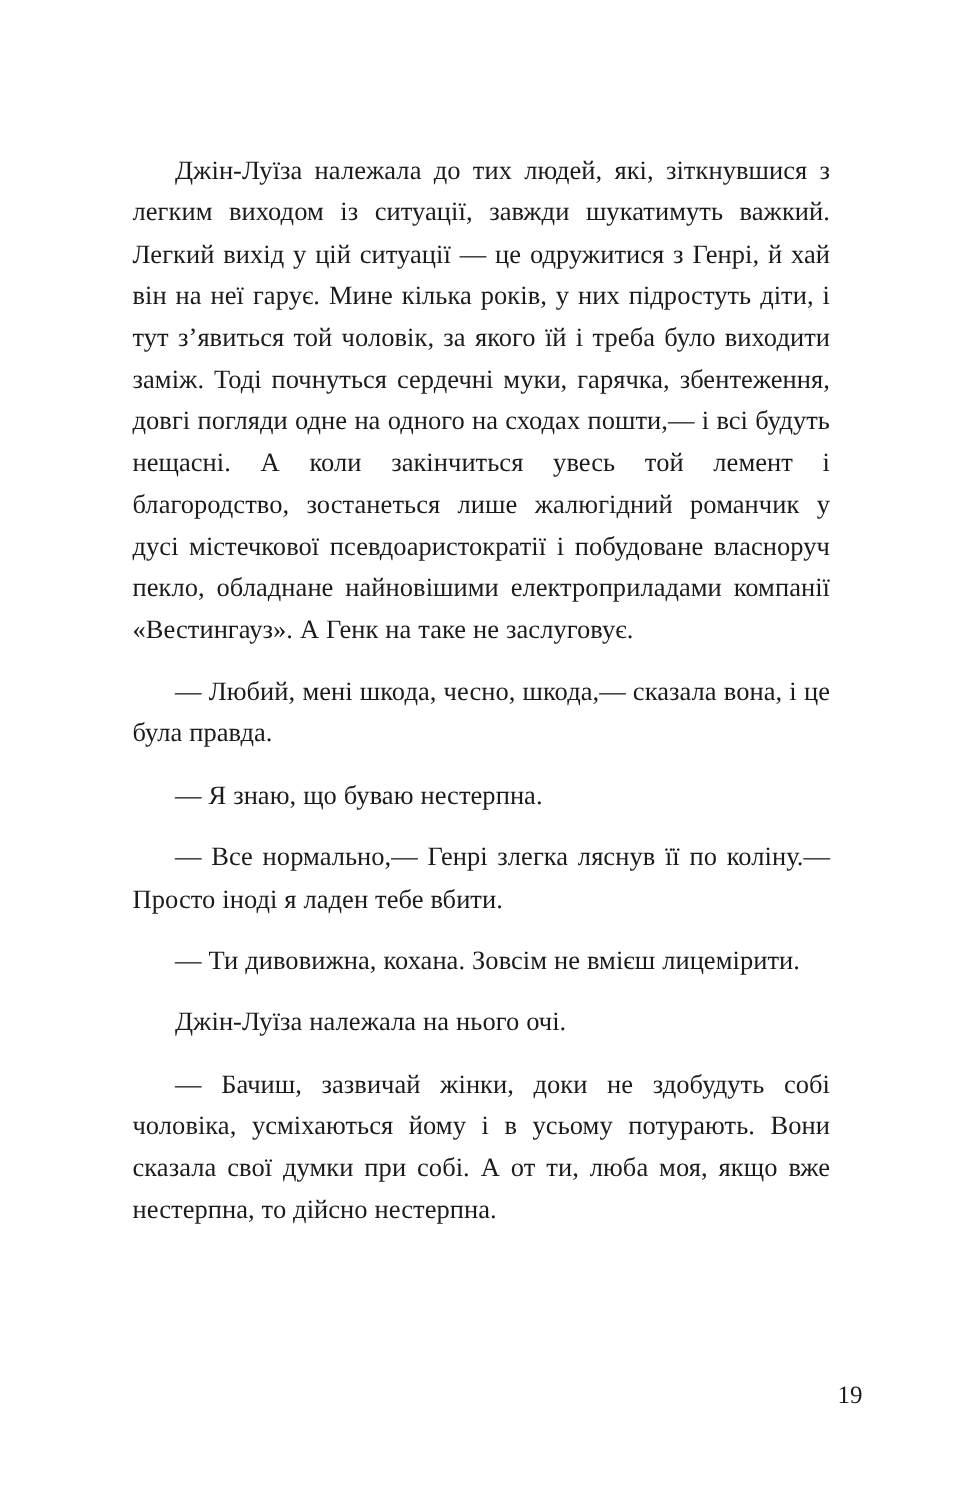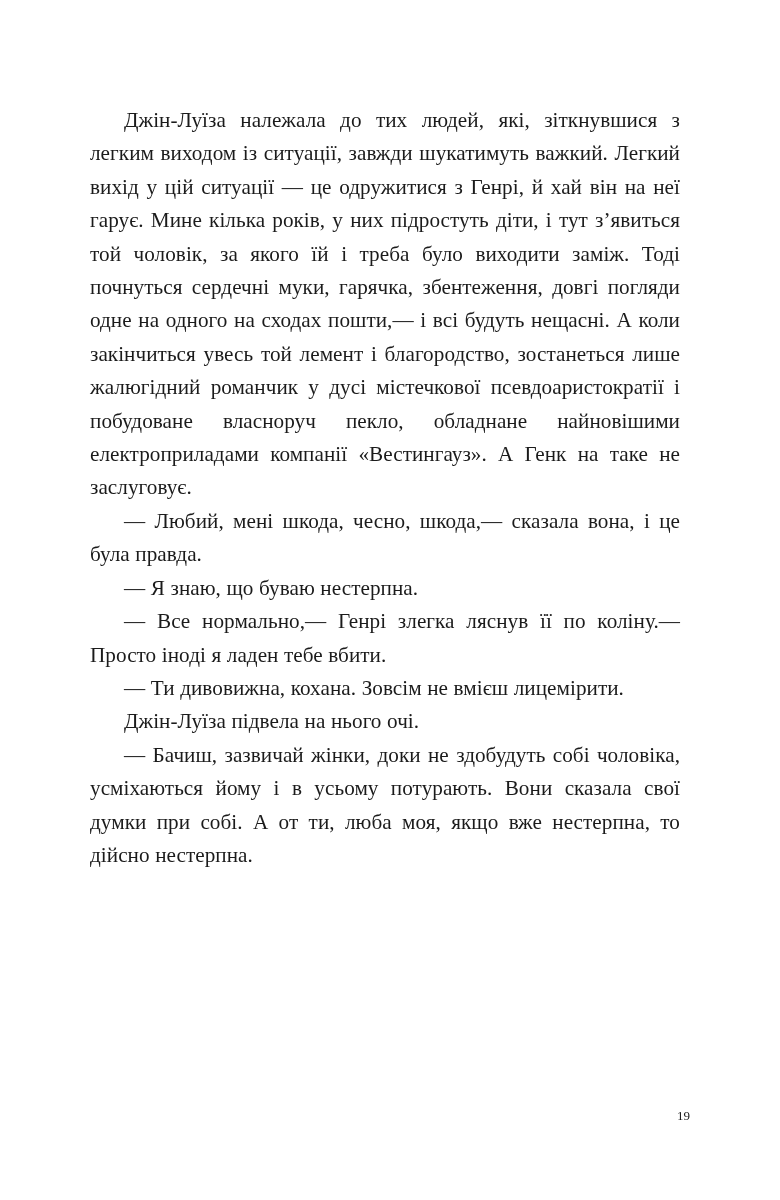--- a/index.html
+++ b/index.html
@@ -28,21 +28,21 @@
   }
 
   .text-column {
     position: absolute;
     left: 90px;
     top: 104px;
     width: 590px;
   }
 
   .para {
-    margin: 0;
+    margin: 16px;
     font-size: 21.2px;
     line-height: 33.4px;
     text-align: justify;
     text-justify: inter-word;
     text-indent: 34px;
     hyphens: manual;
     word-spacing: 0.01em;
     letter-spacing: 0.002em;
   }
 
@@ -50,36 +50,36 @@
   .para + .para {
     margin-top: 0;
   }
 
   .page-number {
     position: absolute;
     left: 0;
     top: 1104px;
     width: 690px;
     text-align: right;
-    font-size: 13px;
+    font-size: 20px;
     line-height: 24px;
     color: #1b1b1b;
     font-family: "Liberation Serif", "DejaVu Serif", serif;
   }
 </style>
 </head>
 <body>
 
 <div class="page">
 
   <div class="text-column">
     <p class="para">Джін-Луїза належала до тих людей, які, зіткнувшися з легким виходом із ситуації, завжди шукатимуть важкий. Легкий вихід у цій ситуації — це одружитися з Генрі, й хай він на неї гарує. Мине кілька років, у них підростуть діти, і тут з’явиться той чоловік, за якого їй і треба було виходити заміж. Тоді почнуться сердечні муки, гарячка, збентеження, довгі погляди одне на одного на сходах пошти,— і всі будуть нещасні. А коли закінчиться увесь той лемент і благородство, зостанеться лише жалюгідний романчик у дусі містечкової псевдоаристократії і побудоване власноруч пекло, обладнане найновішими електроприладами компанії «Вестингауз». А Генк на таке не заслуговує.</p>
     <p class="para">— Любий, мені шкода, чесно, шкода,— сказала вона, і це була правда.</p>
     <p class="para">— Я знаю, що буваю нестерпна.</p>
     <p class="para">— Все нормально,— Генрі злегка ляснув її по коліну.— Просто іноді я ладен тебе вбити.</p>
     <p class="para">— Ти дивовижна, кохана. Зовсім не вмієш лицемірити.</p>
-    <p class="para">Джін-Луїза підвела на нього очі.</p>
+    <p class="para">Джін-Луїза належала на нього очі.</p>
     <p class="para">— Бачиш, зазвичай жінки, доки не здобудуть собі чоловіка, усміхаються йому і в усьому потурають. Вони сказала свої думки при собі. А от ти, люба моя, якщо вже нестерпна, то дійсно нестерпна.</p>
   </div>
 
   <div class="page-number">19</div>
 
 </div>
 
 </body></html>

